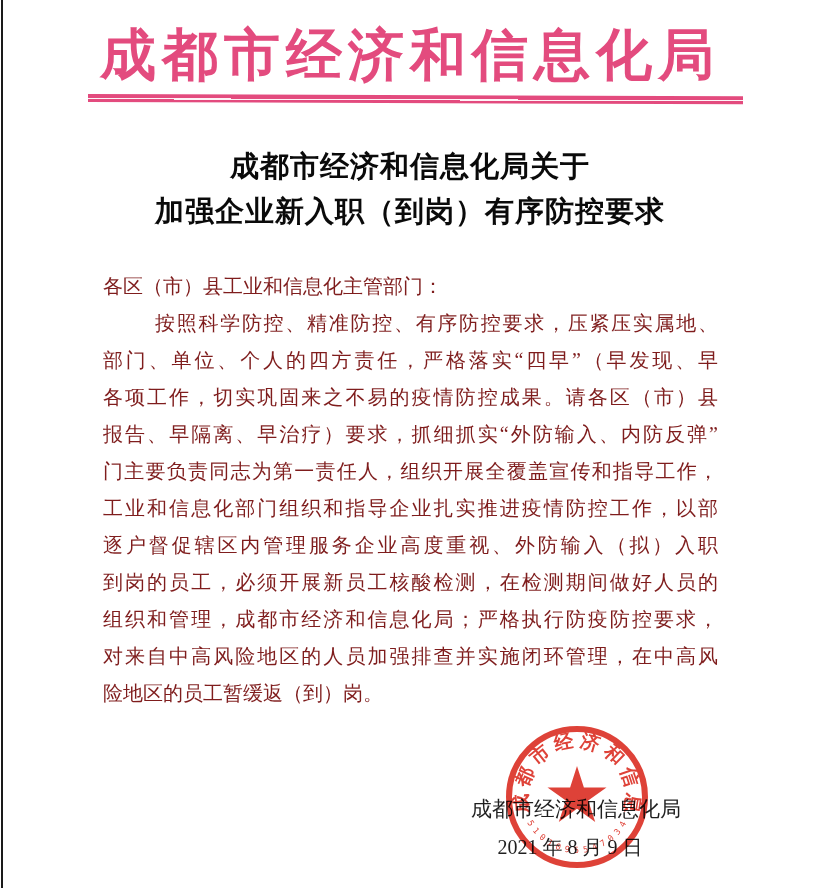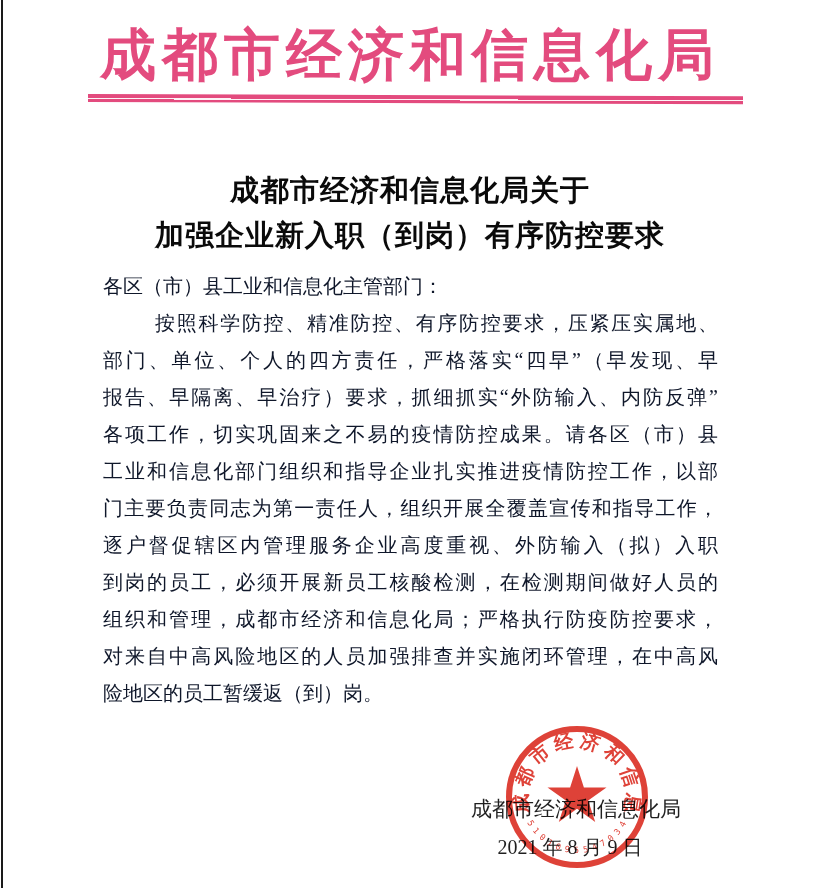--- a/index.html
+++ b/index.html
@@ -44,38 +44,38 @@
       #e34b7e 0px, #e34b7e 4px,
       #fdf4f7 4px, #fdf4f7 5.2px,
       #e34b7e 5.2px, #e34b7e 8px);
     transform: rotate(0.2deg);
     transform-origin: left center;
   }
 
   
   .doc-title {
     position: absolute;
-    left: 100px; top: 168px;
+    left: 100px; top: 144px;
     width: 620px;
     text-align: center;
     font-size: 29px;
     font-weight: bold;
     line-height: 45px;
     letter-spacing: 1px;
     color: #0a0a0a;
   }
 
   
   .doc-body {
     position: absolute;
     left: 103px; top: 268px;
     width: 615px;
     font-size: 20px;
     line-height: 37px;
-    color: #0f172a;
+    color: #7f1d1d;
   }
   .line { min-height: 37px; }
   .line.justify {
     text-align: justify;
     text-align-last: justify;
   }
   .line.indent { text-indent: 52px; }
   .line.closing { text-indent: 42px; }
 
   
@@ -132,24 +132,24 @@
   <div class="doc-title">
     <div>成都市经济和信息化局关于</div>
     <div>加强企业新入职（到岗）有序防控要求</div>
   </div>
 
   <div class="doc-body">
     <div class="line">各区（市）县工业和信息化主管部门：</div>
     <div id="body-lines">
         <div class="line justify indent">按照科学防控、精准防控、有序防控要求，压紧压实属地、</div>
         <div class="line justify">部门、单位、个人的四方责任，严格落实“四早”（早发现、早</div>
+        <div class="line justify">各项工作，切实巩固来之不易的疫情防控成果。请各区（市）县</div>
         <div class="line justify">报告、早隔离、早治疗）要求，抓细抓实“外防输入、内防反弹”</div>
-        <div class="line justify">各项工作，切实巩固来之不易的疫情防控成果。请各区（市）县</div>
+        <div class="line justify">门主要负责同志为第一责任人，组织开展全覆盖宣传和指导工作，</div>
         <div class="line justify">工业和信息化部门组织和指导企业扎实推进疫情防控工作，以部</div>
-        <div class="line justify">门主要负责同志为第一责任人，组织开展全覆盖宣传和指导工作，</div>
         <div class="line justify">逐户督促辖区内管理服务企业高度重视、外防输入（拟）入职</div>
         <div class="line justify">到岗的员工，必须开展新员工核酸检测，在检测期间做好人员的</div>
         <div class="line justify">组织和管理，成都市经济和信息化局；严格执行防疫防控要求，</div>
         <div class="line justify">对来自中高风险地区的人员加强排查并实施闭环管理，在中高风</div>
         <div class="line">险地区的员工暂缓返（到）岗。</div>
       </div>
   </div>
 
   <div class="signature-agency">成都市经济和信息化局</div>
   <div class="signature-date">2021 年 8 月 9 日</div>

